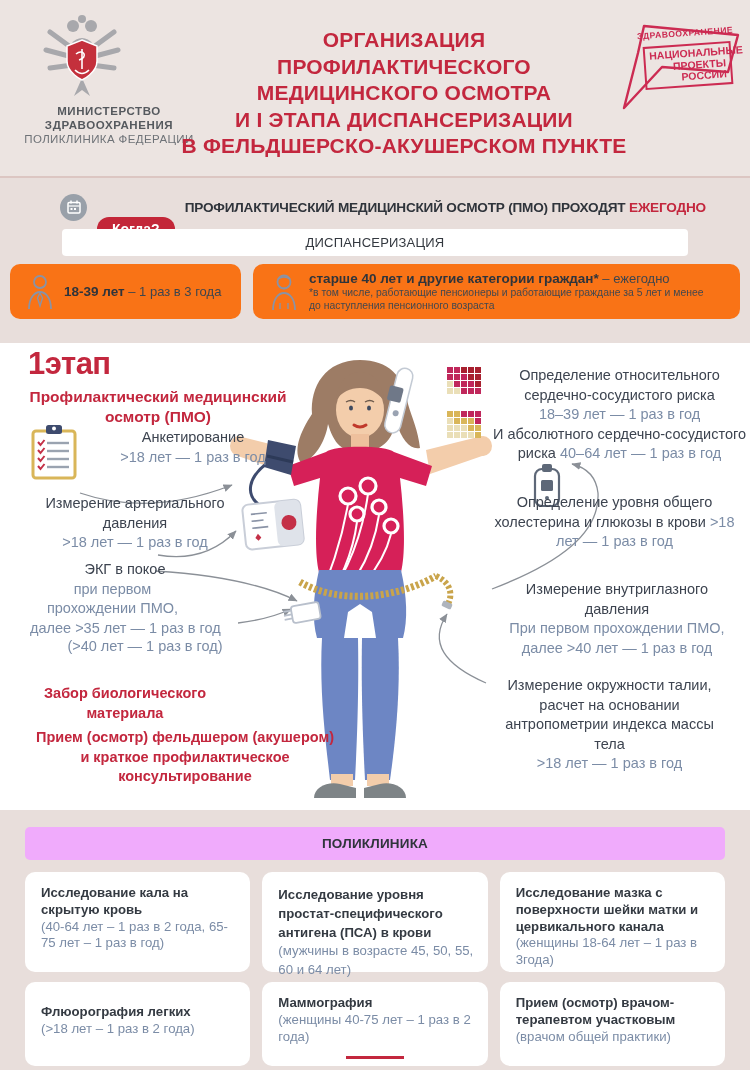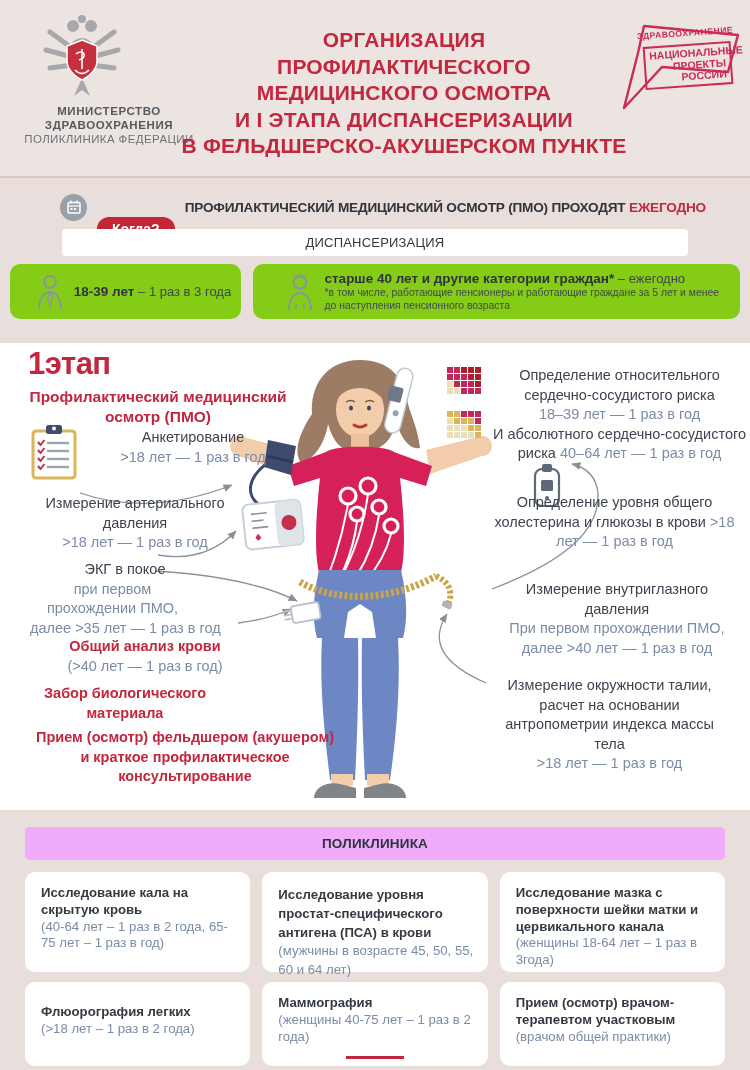--- a/index.html
+++ b/index.html
@@ -20,21 +20,21 @@
           transform:rotate(-4deg);text-align:right;font-weight:bold;font-size:10.5px;line-height:11.5px;}
   
   .when-row{position:absolute;left:60px;top:192px;height:30px;display:flex;align-items:center;gap:10px;}
   .cal-circle{width:27px;height:27px;border-radius:50%;background:#99a0a9;display:flex;align-items:center;justify-content:center;flex:0 0 auto;}
   .when-badge{background:#c32638;color:#ffffff;font-weight:bold;font-size:14px;padding:4px 15px;border-radius:13px;margin-top:43px;}
   .when-text{font-size:13.6px;font-weight:bold;color:#2f343b;letter-spacing:-0.2px;white-space:nowrap;}
   .when-text .hl{color:#c3273e;}
   .disp-bar{position:absolute;left:62px;top:229px;width:626px;height:27px;background:#ffffff;border-radius:4px;
             display:flex;align-items:center;justify-content:center;font-size:13px;font-weight:normal;color:#33383f;letter-spacing:.2px;}
   
-  .age-card{position:absolute;top:264px;height:55px;background:#84cc16;border-radius:10px;display:flex;align-items:center;justify-content:center;}
+  .age-card{position:absolute;top:264px;height:55px;background:#f97316;border-radius:10px;display:flex;align-items:center;}
   .age1{left:10px;width:231px;}
   .age2{left:253px;width:487px;}
   .age-icon{margin:0 10px 0 16px;flex:0 0 auto;}
   .age-main{font-size:13px;color:#3f454d;}
   .age-main b{font-size:13.5px;color:#2f343b;}
   .age-note{font-size:10.4px;line-height:12.6px;color:#44484e;margin-top:1px;width:400px;}
   
   .stage1{position:absolute;left:0;top:343px;width:750px;height:467px;background:#ffffff;text-align:center;}
   .s1-title{position:absolute;left:28px;top:3px;font-size:31px;font-weight:bold;color:#c3273e;letter-spacing:-0.5px;}
   .s1-sub{position:absolute;left:28px;top:44px;width:260px;font-size:15.5px;line-height:19.5px;font-weight:bold;color:#c3273e;}
@@ -286,21 +286,20 @@
       <div class="blue">&gt;18 лет — 1 раз в год</div>
     </div>
 
     <div class="item" style="left:30px;top:217px;width:190px;">
       <div class="dark">ЭКГ в покое</div>
       <div class="blue" style="width:165px;">при первом прохождении ПМО,</div>
       <div class="blue" style="white-space:nowrap;">далее &gt;35 лет — 1 раз в год</div>
     </div>
 
     <div class="item" style="left:30px;top:294px;width:230px;">
-      <div class="reditem">Общий анализ крови</div>
       <div class="blue">(&gt;40 лет — 1 раз в год)</div>
     </div>
 
     <div class="item reditem" style="left:30px;top:341px;width:190px;">Забор биологического материала</div>
 
     <div class="item reditem" style="left:30px;top:385px;width:310px;">Прием (осмотр) фельдшером (акушером) и краткое профилактическое консультирование</div>
 
     <div class="abs" style="left:447px;top:24px;">
       <svg width="36" height="36" viewBox="0 0 36 36">
         <g>

